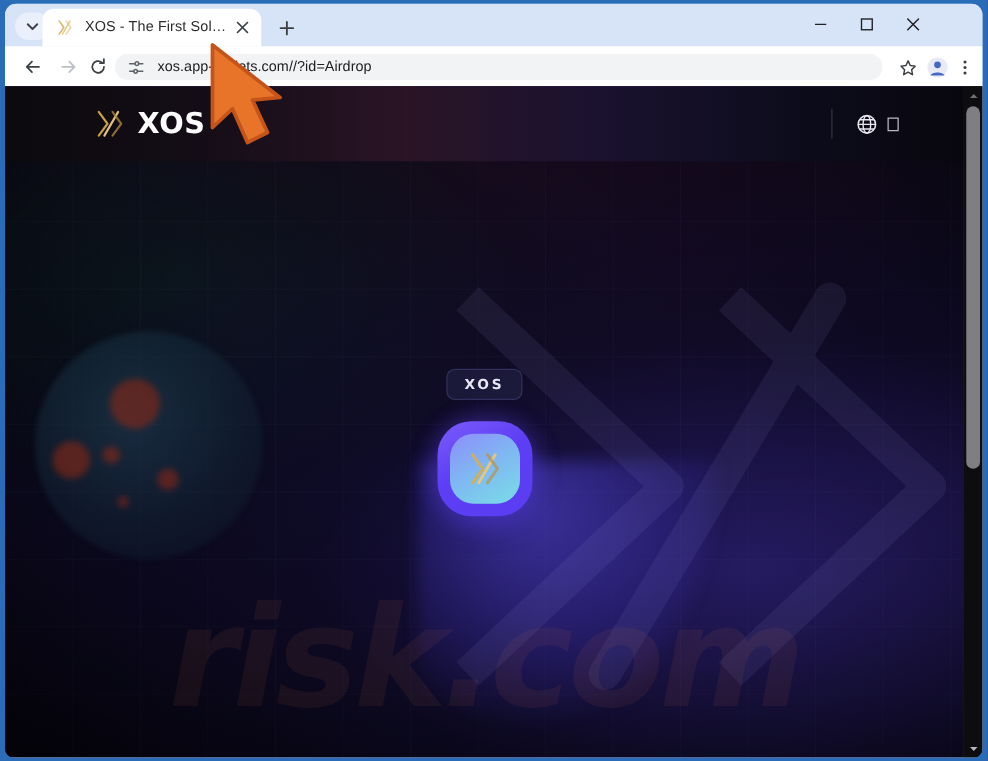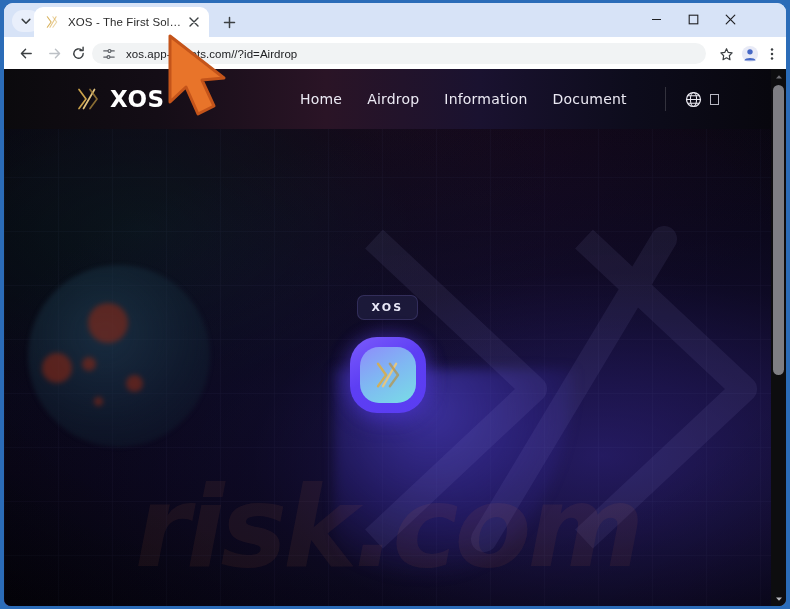--- a/index.html
+++ b/index.html
@@ -413,26 +413,20 @@
 
           <div id="brand">
             <svg class="mark" viewBox="0 0 24 24">
               <path d="M3 2.5 L10 12 L3 21.5" fill="none" stroke="#c9a14a" stroke-width="1.7" stroke-linejoin="round" stroke-linecap="round"></path>
               <path d="M18.5 2.5 L7.5 21.5" fill="none" stroke="#e0c27e" stroke-width="1.7" stroke-linecap="round"></path>
               <path d="M14 2.5 L21 12 L14 21.5" fill="none" stroke="#b08c3d" stroke-width="1.7" stroke-linejoin="round" stroke-linecap="round" opacity="0.75"></path>
             </svg>
             <span class="word">XOS</span>
           </div>
 
-          <nav id="nav">
-            <a>Home</a>
-            <a>Airdrop</a>
-            <a>Information</a>
-            <a>Document</a>
-          </nav>
 
           <div id="lang">
             <span class="divider"></span>
             <svg width="17" height="17" viewBox="0 0 20 20">
               <circle cx="10" cy="10" r="8.2" fill="none" stroke="#e9e8f0" stroke-width="1.5"></circle>
               <ellipse cx="10" cy="10" rx="3.6" ry="8.2" fill="none" stroke="#e9e8f0" stroke-width="1.3"></ellipse>
               <path d="M1.9 10 H18.1 M3.2 5.6 H16.8 M3.2 14.4 H16.8" stroke="#e9e8f0" stroke-width="1.3"></path>
             </svg>
             <span class="tofu"></span>
           </div>

